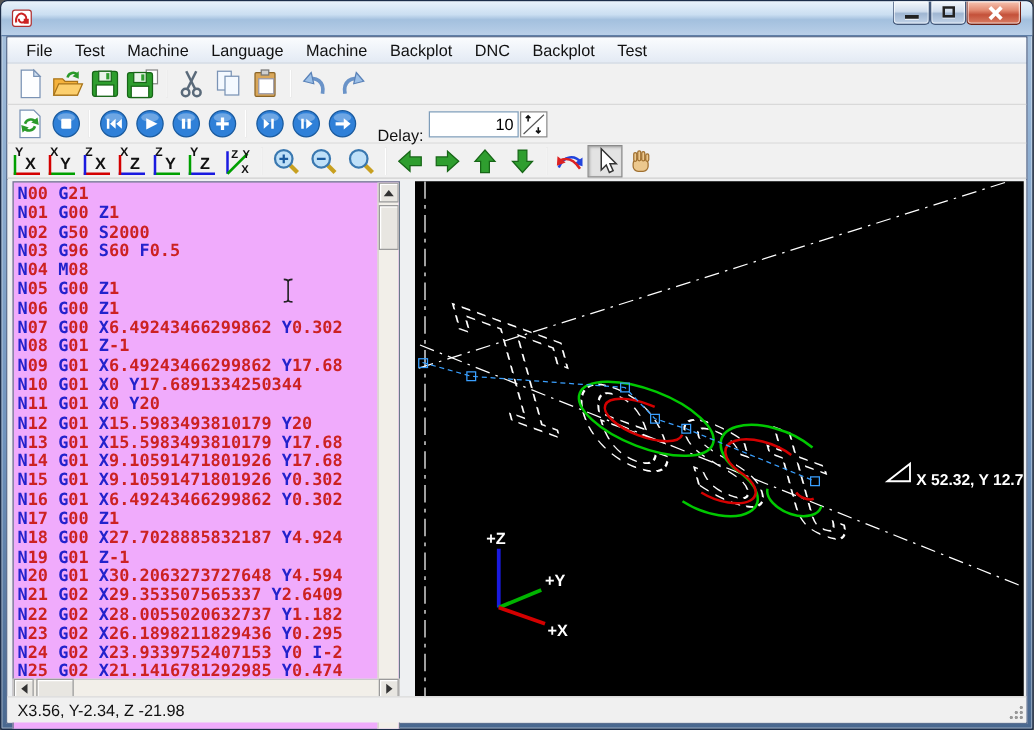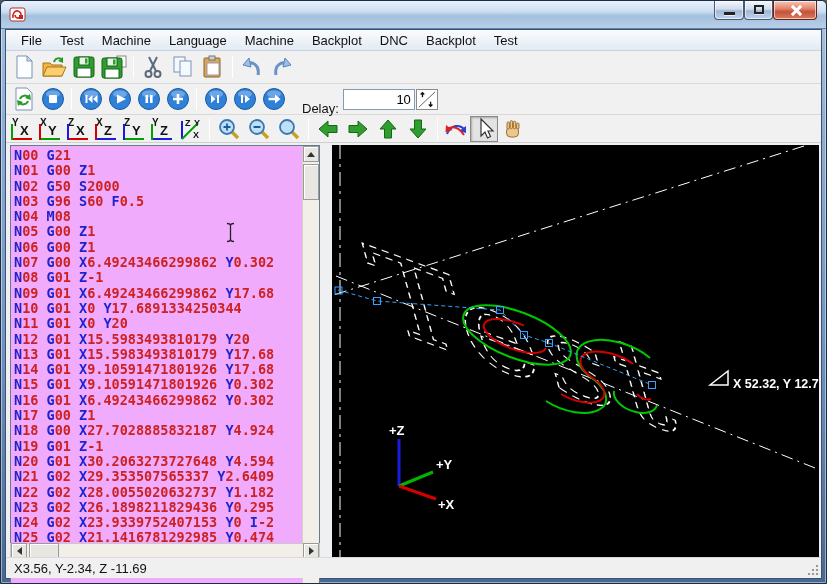--- a/index.html
+++ b/index.html
@@ -518,18 +518,18 @@
             <line x1="67" y1="341" x2="101" y2="327" stroke="#00b400" stroke-width="3"></line>
             <line x1="67" y1="341" x2="104" y2="354" stroke="#d40000" stroke-width="3"></line>
             <text x="57" y="290" fill="#fff">+Z</text>
             <text x="104" y="324" fill="#fff">+Y</text>
             <text x="106" y="364" fill="#fff">+X</text>
           </g>
         </svg>
       </div>
 
       <div class="statusbar">
-        <span>X3.56, Y-2.34, Z -11.69</span>
+        <span>X3.56, Y-2.34, Z -21.98</span>
         <div class="grip"></div>
       </div>
     </div>
   </div>
 </div>
 
 </body></html>

